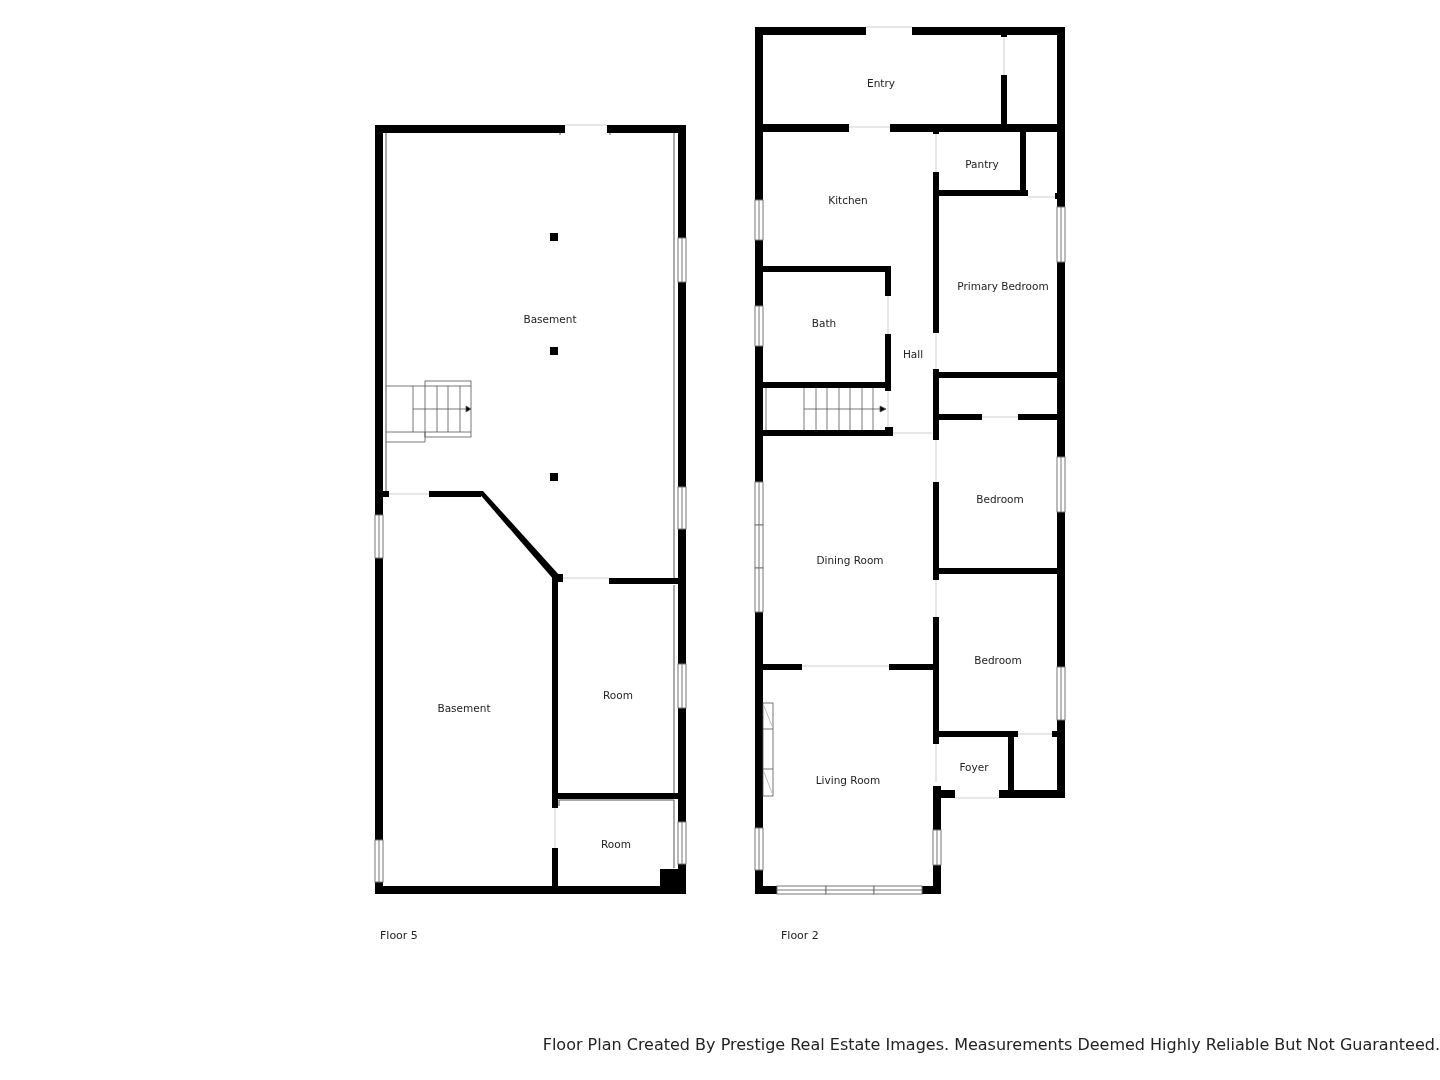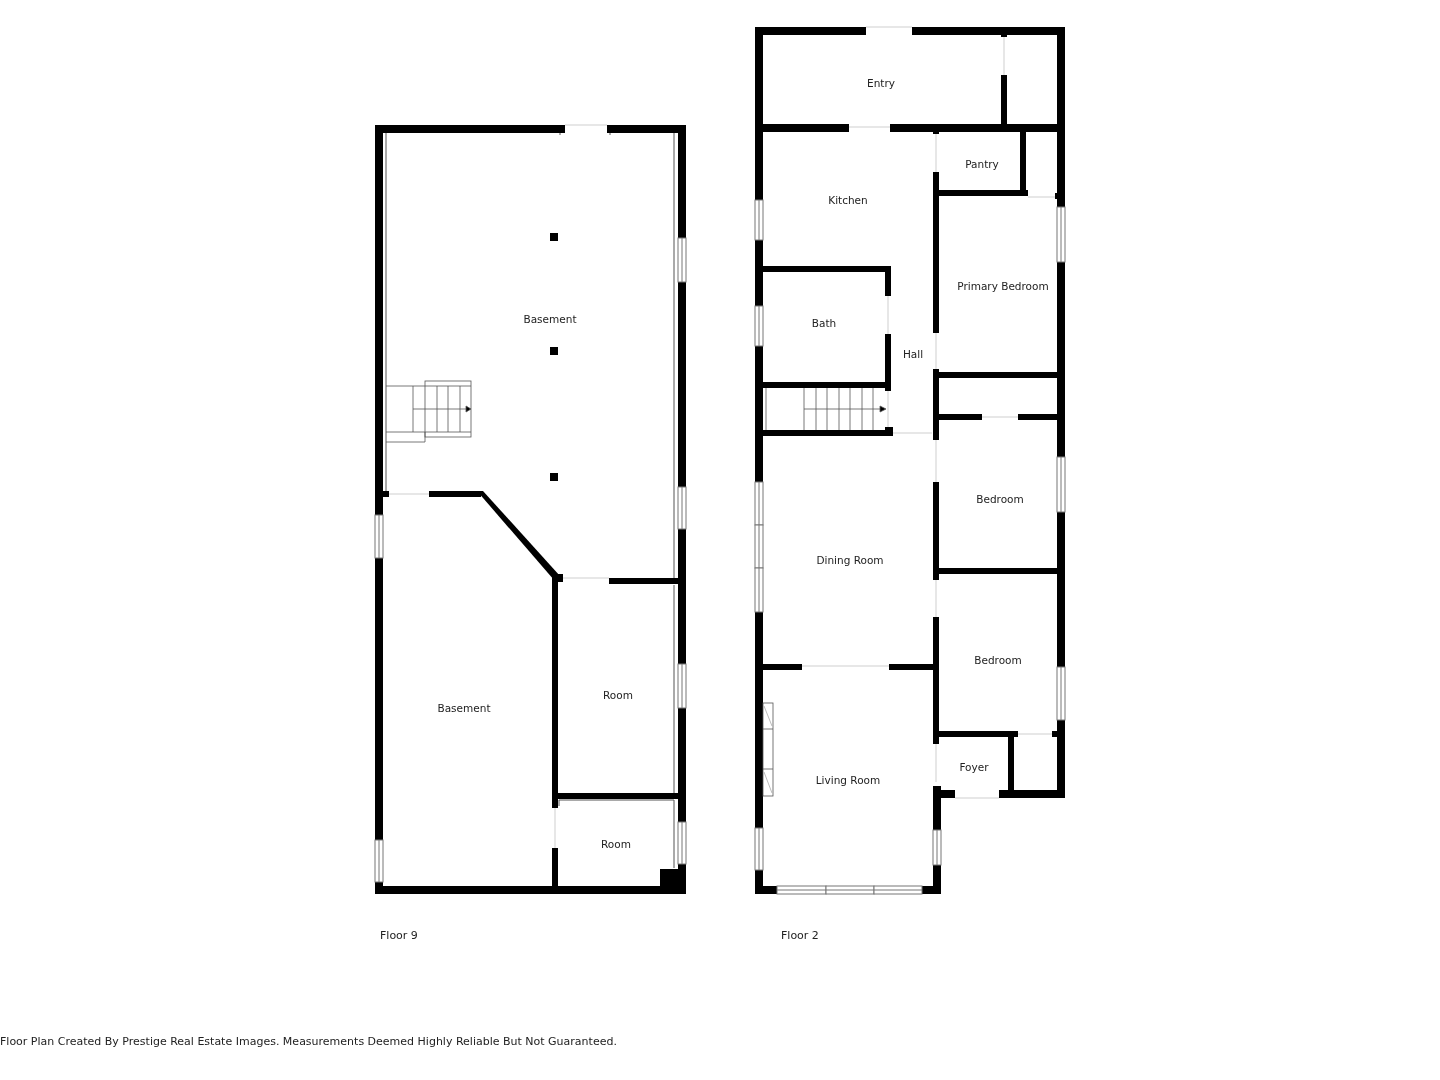--- a/index.html
+++ b/index.html
@@ -1,20 +1,20 @@
 <!DOCTYPE html>
 <html><head>
 <meta charset="utf-8">
 <style>
   html, body { margin: 0; padding: 0; background: #ffffff; }
   body { width: 1440px; height: 1080px; overflow: hidden; position: relative; font-family: "DejaVu Sans", sans-serif; }
   #plan { position: absolute; left: 0; top: 0; width: 1440px; height: 1080px; }
   .room-label { font-family: "DejaVu Sans", sans-serif; font-size: 10.5px; fill: #222222; text-anchor: middle; dominant-baseline: middle; }
   .floor-label { position: absolute; font-size: 11px; color: #222222; }
-  .footer { position: absolute; left: 0; width: 1440px; top: 1035px; text-align: left; font-size: 11px; color: #222222; }
+  .footer { position: absolute; left: 0; width: 1440px; top: 1035px; text-align: right; font-size: 16px; color: #222222; }
 </style>
 </head>
 <body>
 
 <svg id="plan" viewBox="0 0 1440 1080" xmlns="http://www.w3.org/2000/svg">
   <rect x="0" y="0" width="1440" height="1080" fill="#ffffff"></rect>
 
   <g>
 
     <g fill="none" stroke="#555" stroke-width="1">
@@ -252,15 +252,15 @@
     <text class="room-label" x="824" y="324">Bath</text>
     <text class="room-label" x="913" y="355">Hall</text>
     <text class="room-label" x="1000" y="500">Bedroom</text>
     <text class="room-label" x="850" y="561">Dining Room</text>
     <text class="room-label" x="998" y="661">Bedroom</text>
     <text class="room-label" x="974" y="768">Foyer</text>
     <text class="room-label" x="848" y="781">Living Room</text>
   </g>
 </svg>
 
-<div class="floor-label" style="left:380px; top:929px;">Floor 9</div>
+<div class="floor-label" style="left:380px; top:929px;">Floor 5</div>
 <div class="floor-label" style="left:761px; top:929px;margin-left:20px;">Floor 2</div>
 <div class="footer">Floor Plan Created By Prestige Real Estate Images. Measurements Deemed Highly Reliable But Not Guaranteed.</div>
 
 </body></html>

